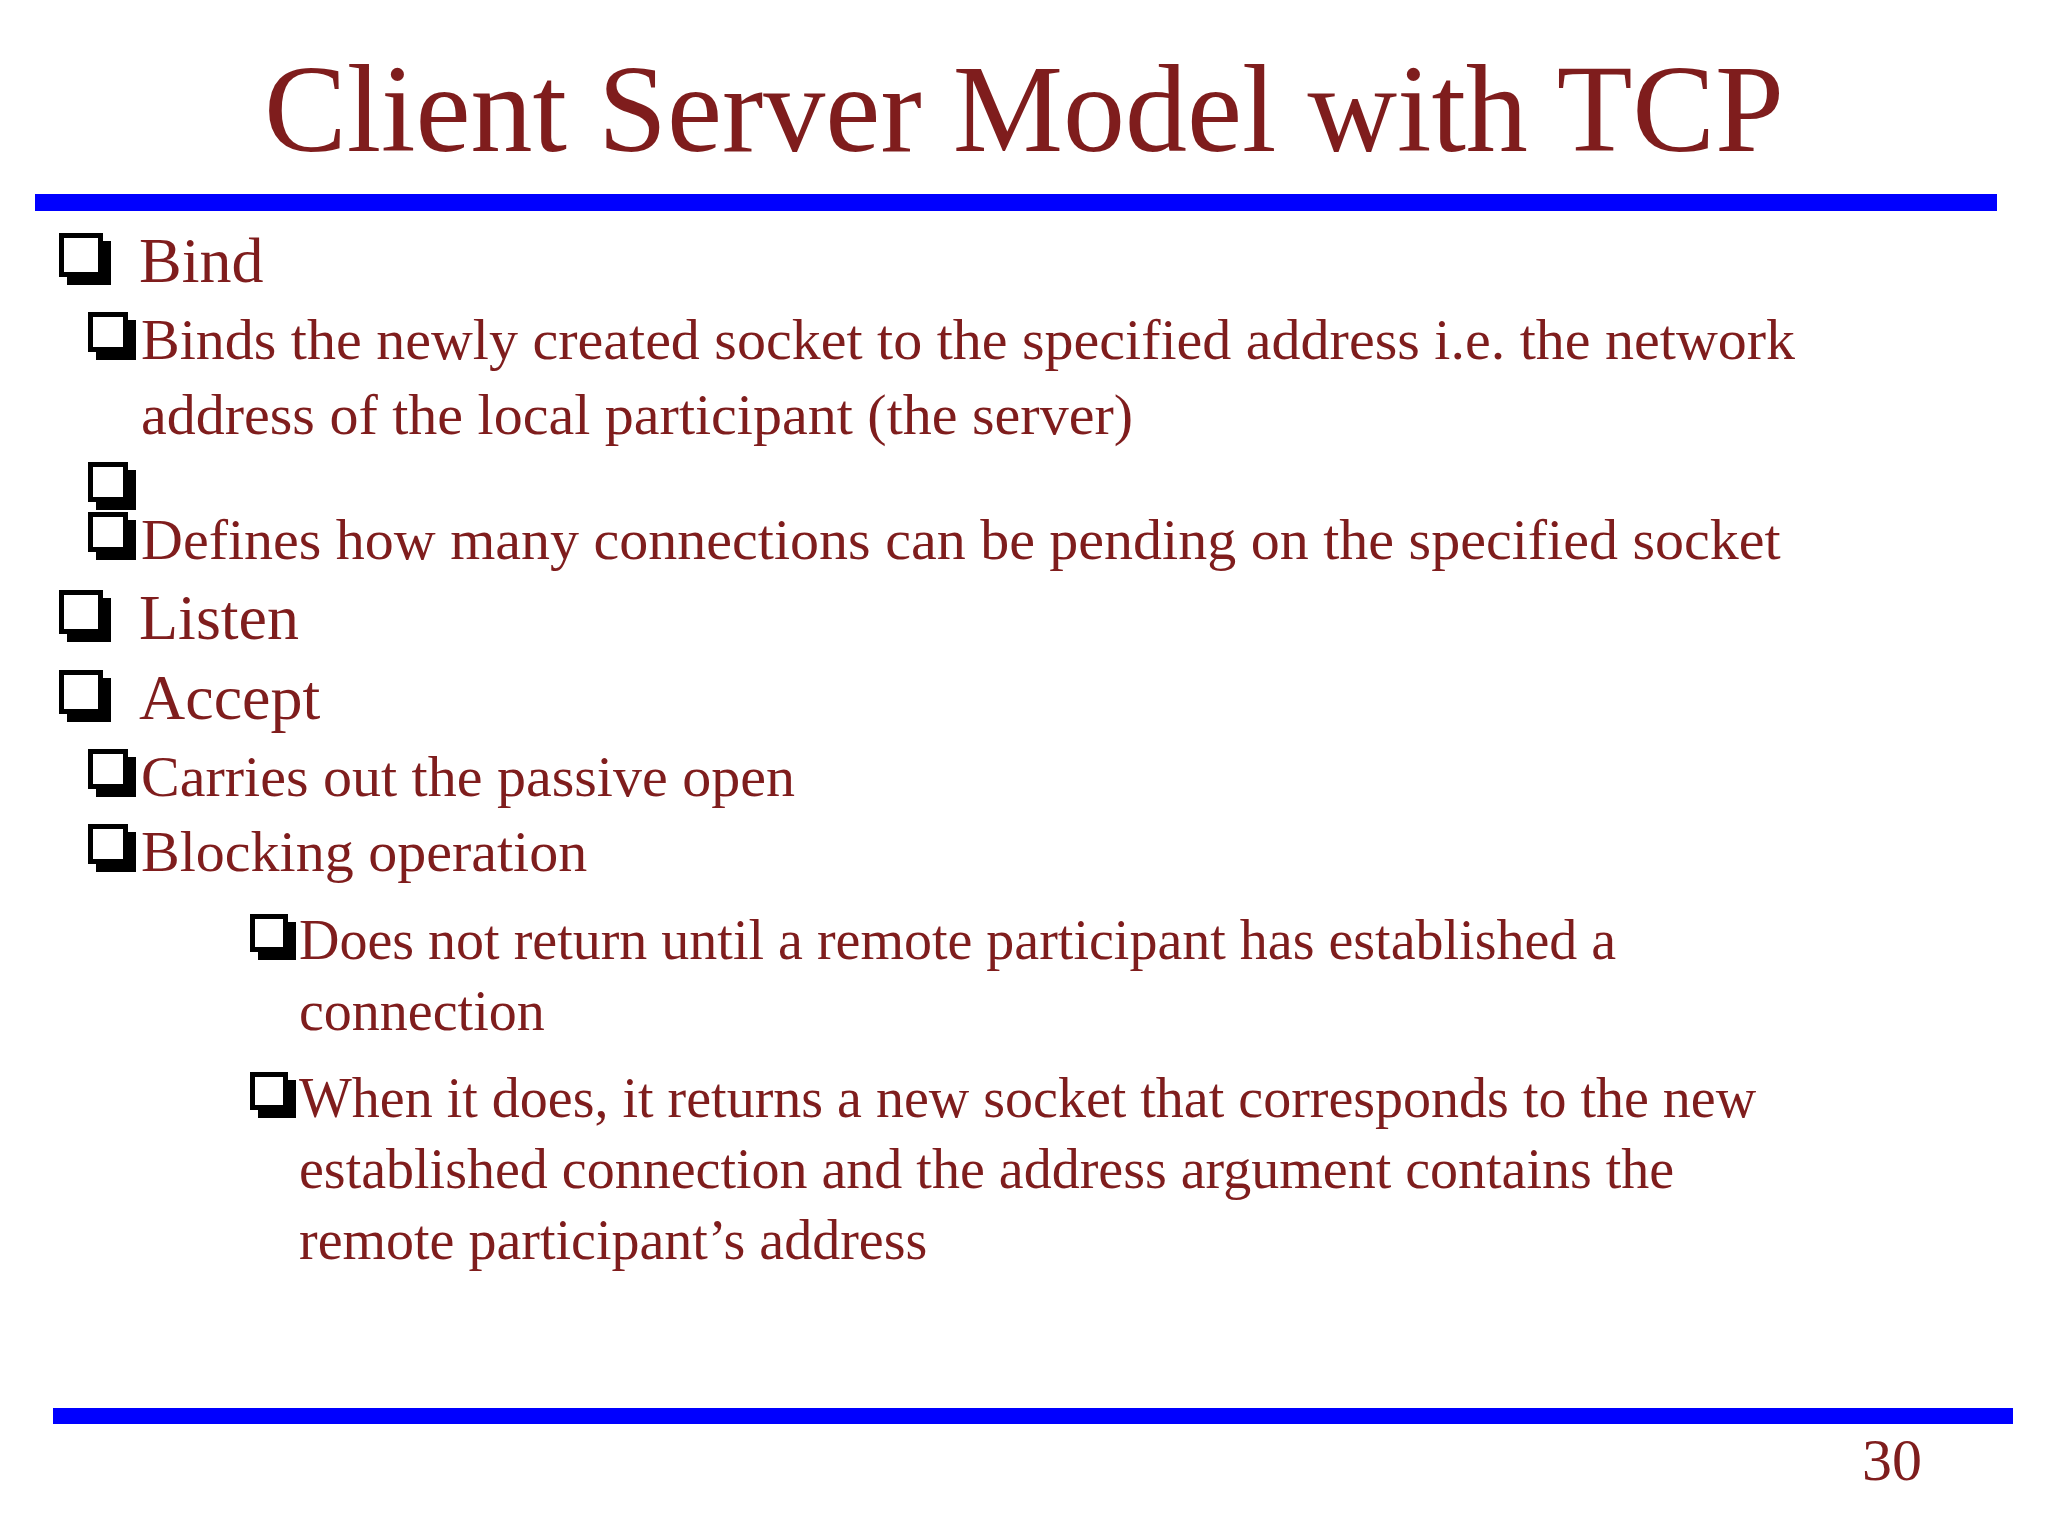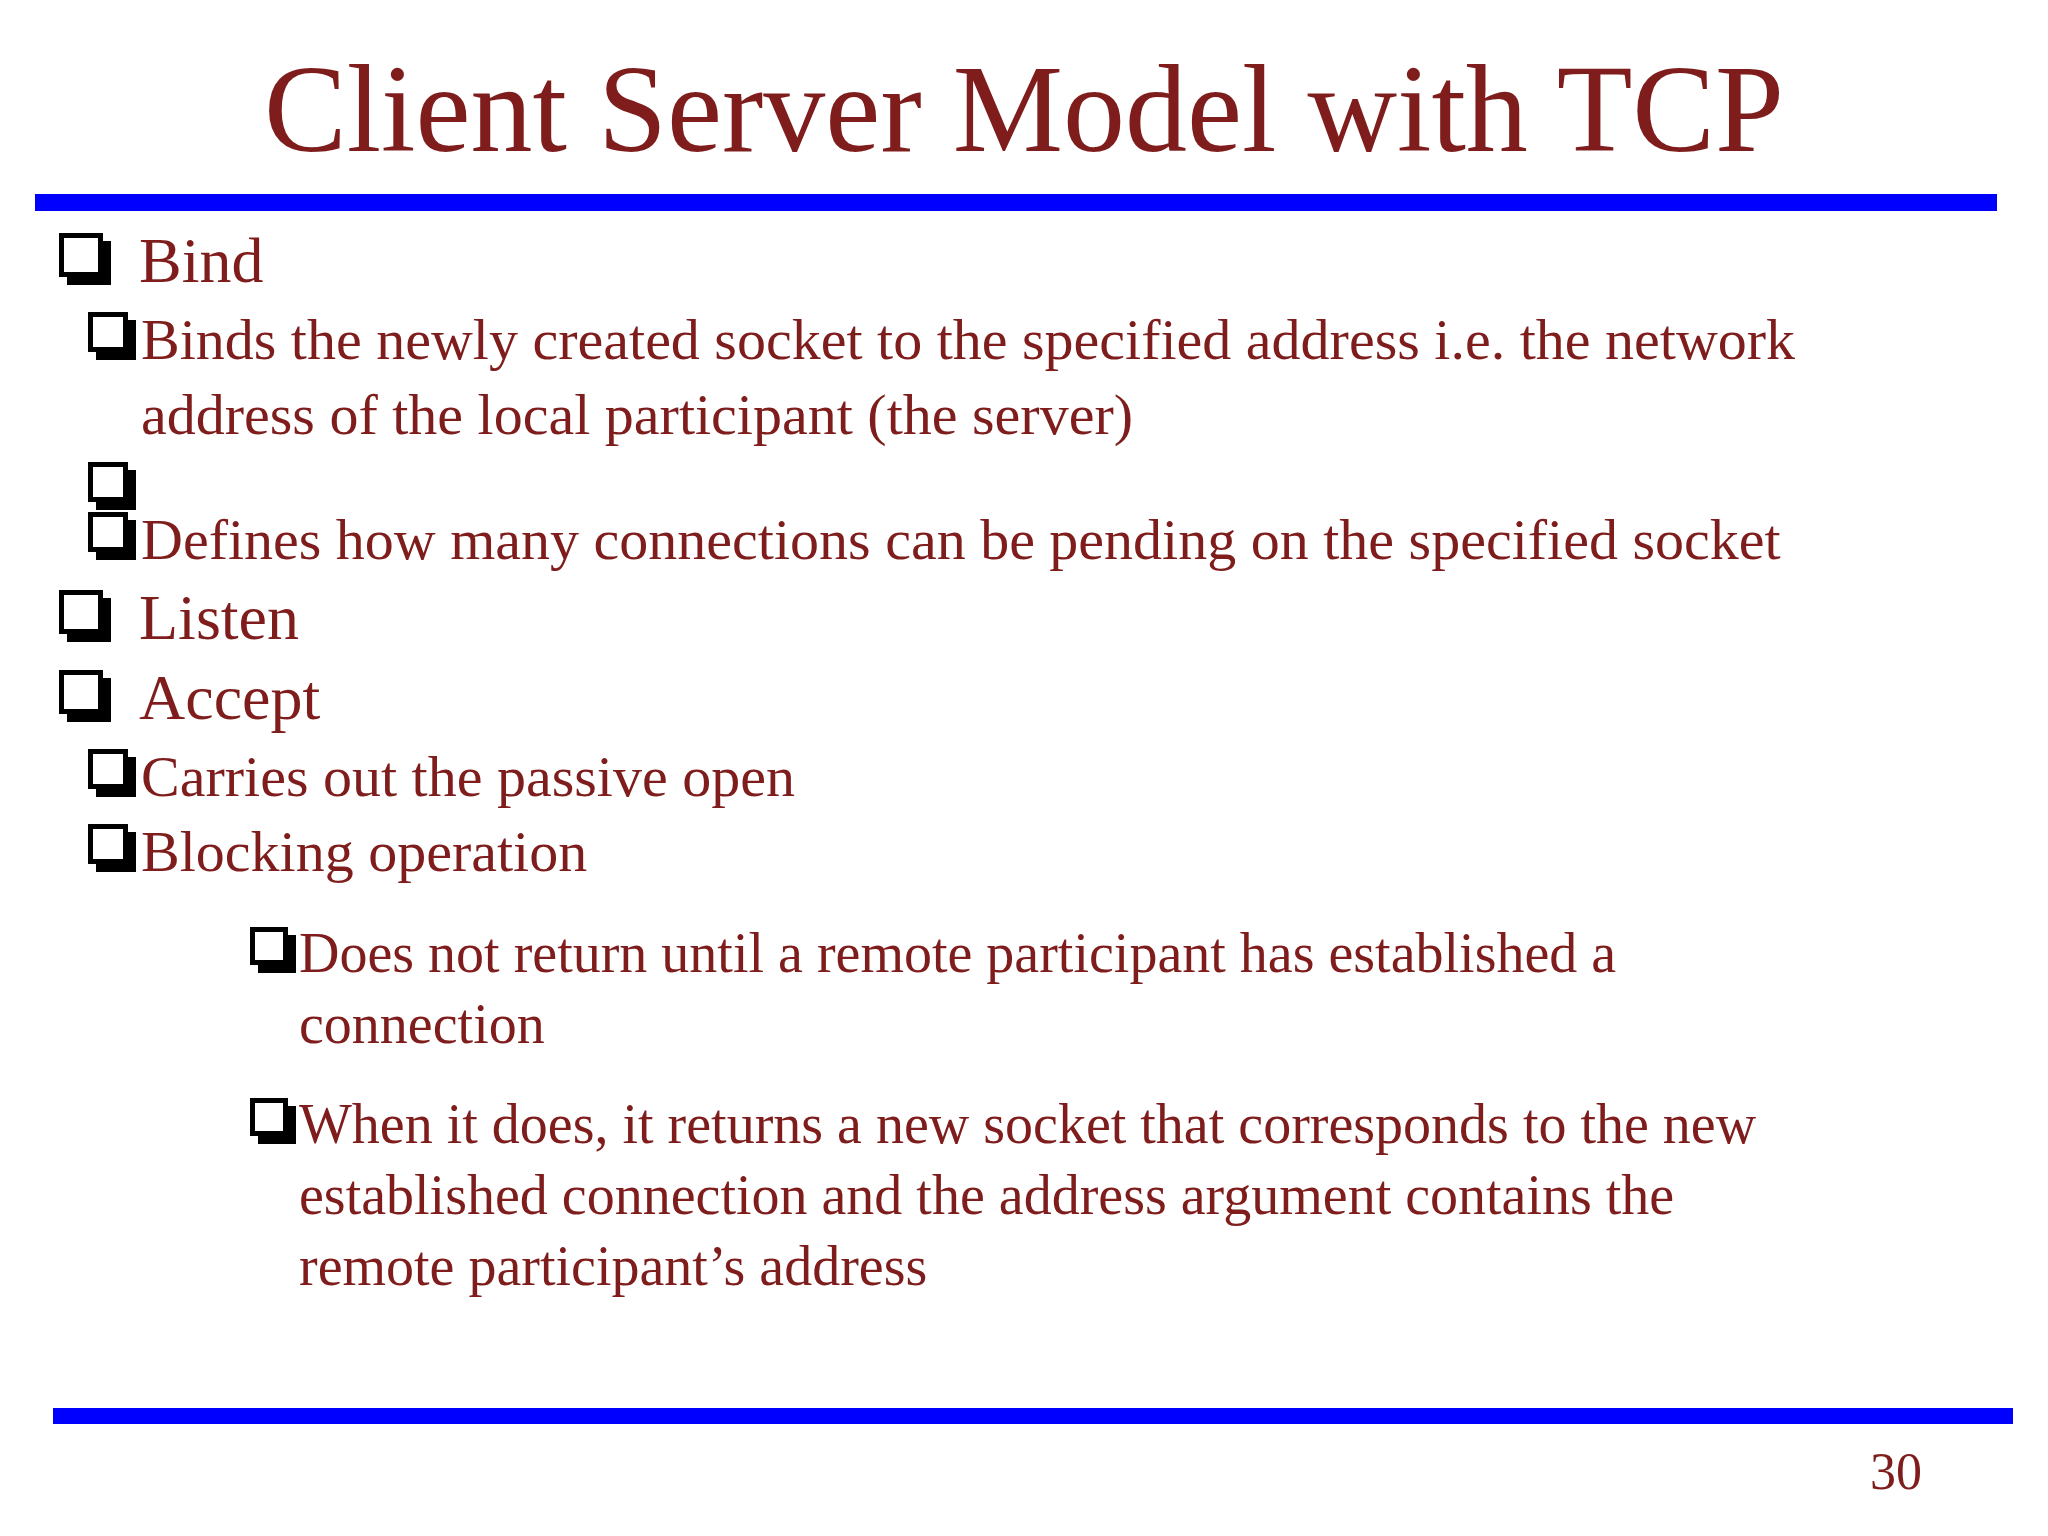--- a/index.html
+++ b/index.html
@@ -32,35 +32,35 @@
   .sq {
     flex: 0 0 auto;
     background: #ffffff;
     border: 5px solid #000000;
     box-shadow: 8px 8px 0 0 #000000;
   }
   .l1 { font-size: 64px; line-height: 78px; margin: 2px 0; padding-left: 59px; text-align: center; }
   .l1 .sq { width: 34px; height: 34px; margin-top: 11px; margin-right: 36px; }
   .l2 { font-size: 58px; line-height: 75px; margin: 0 0; padding-left: 88px; }
   .l2 .sq { width: 30px; height: 30px; margin-top: 10px; margin-right: 13px; }
-  .l3 { font-size: 56px; line-height: 71px; margin: 29px 0; padding-left: 250px; }
+  .l3 { font-size: 56px; line-height: 71px; margin: 16px 0; padding-left: 250px; }
   .l3 .sq { width: 28px; height: 28px; margin-top: 9px; margin-right: 11px; }
   .bottom-line {
     position: absolute;
     left: 53px;
     top: 1408px;
     width: 1960px;
     height: 16px;
     background: #0000FF;
   }
   .page-num {
     position: absolute;
     right: 126px;
-    bottom: 38px;
-    font-size: 52px;
+    bottom: 46px;
+    font-size: 60px;
     line-height: 1;
   }
 </style>
 </head>
 <body>
 
 <div class="slide">
 
   <div class="title">Client Server Model with TCP</div>
 

